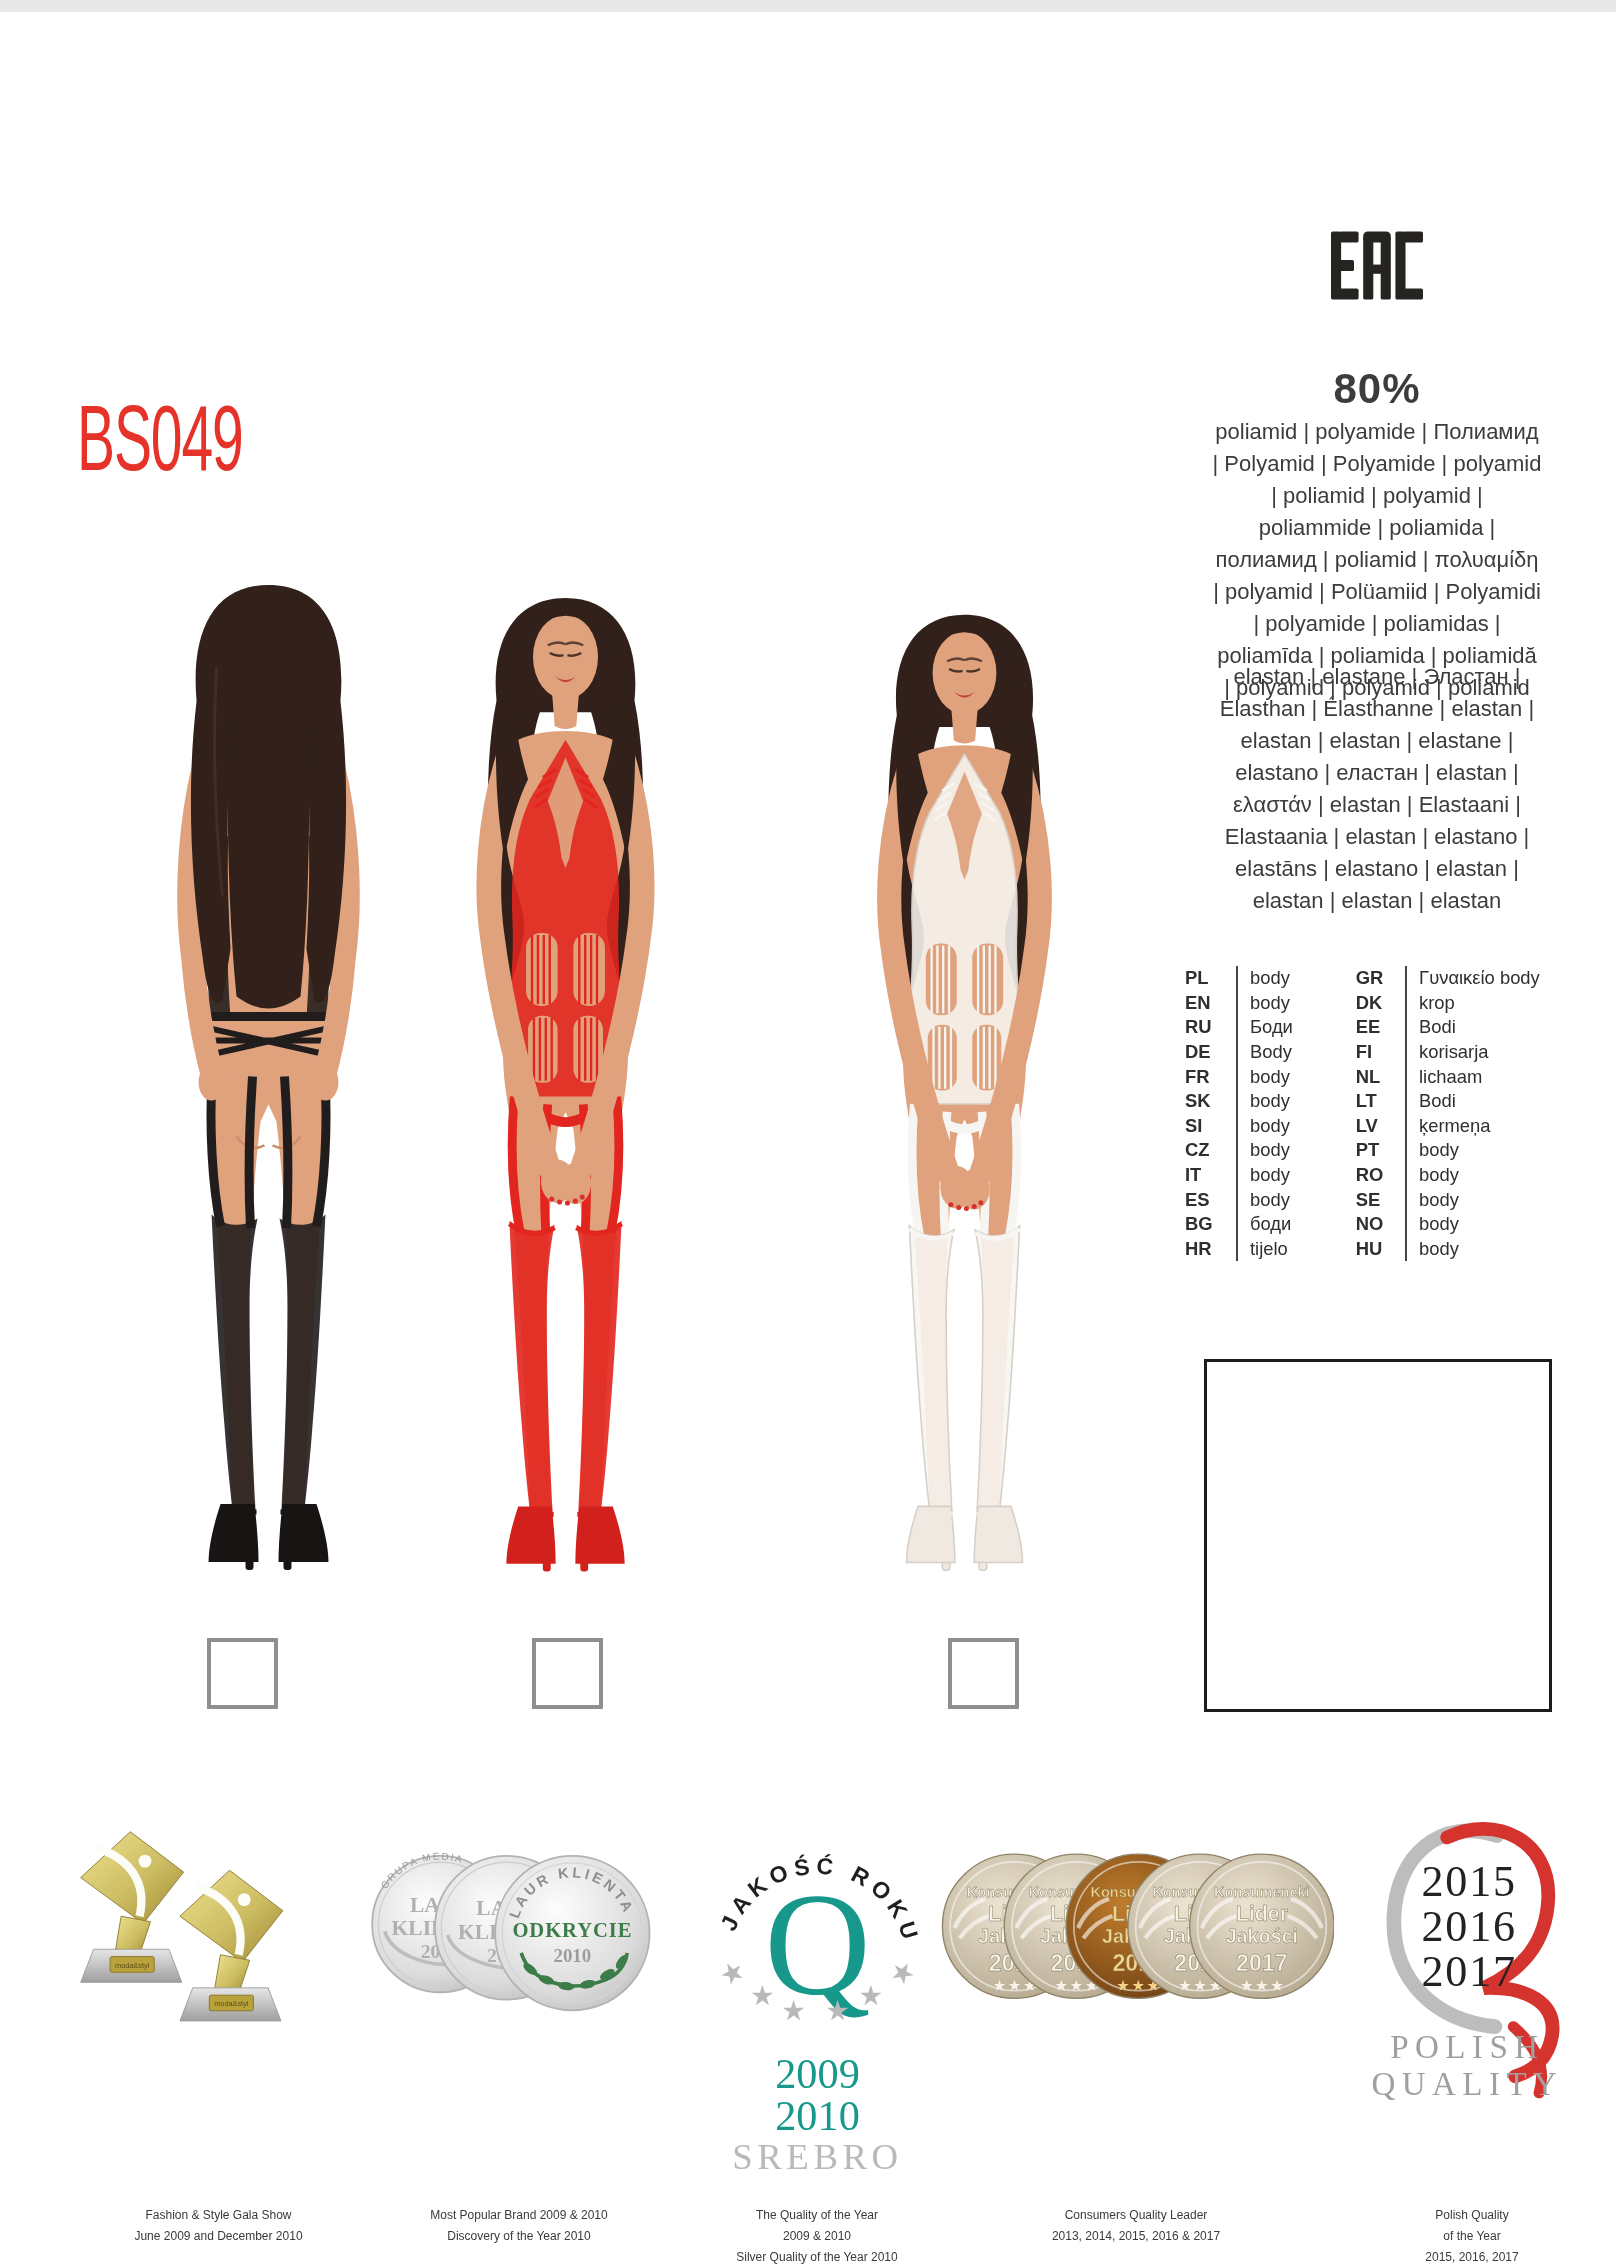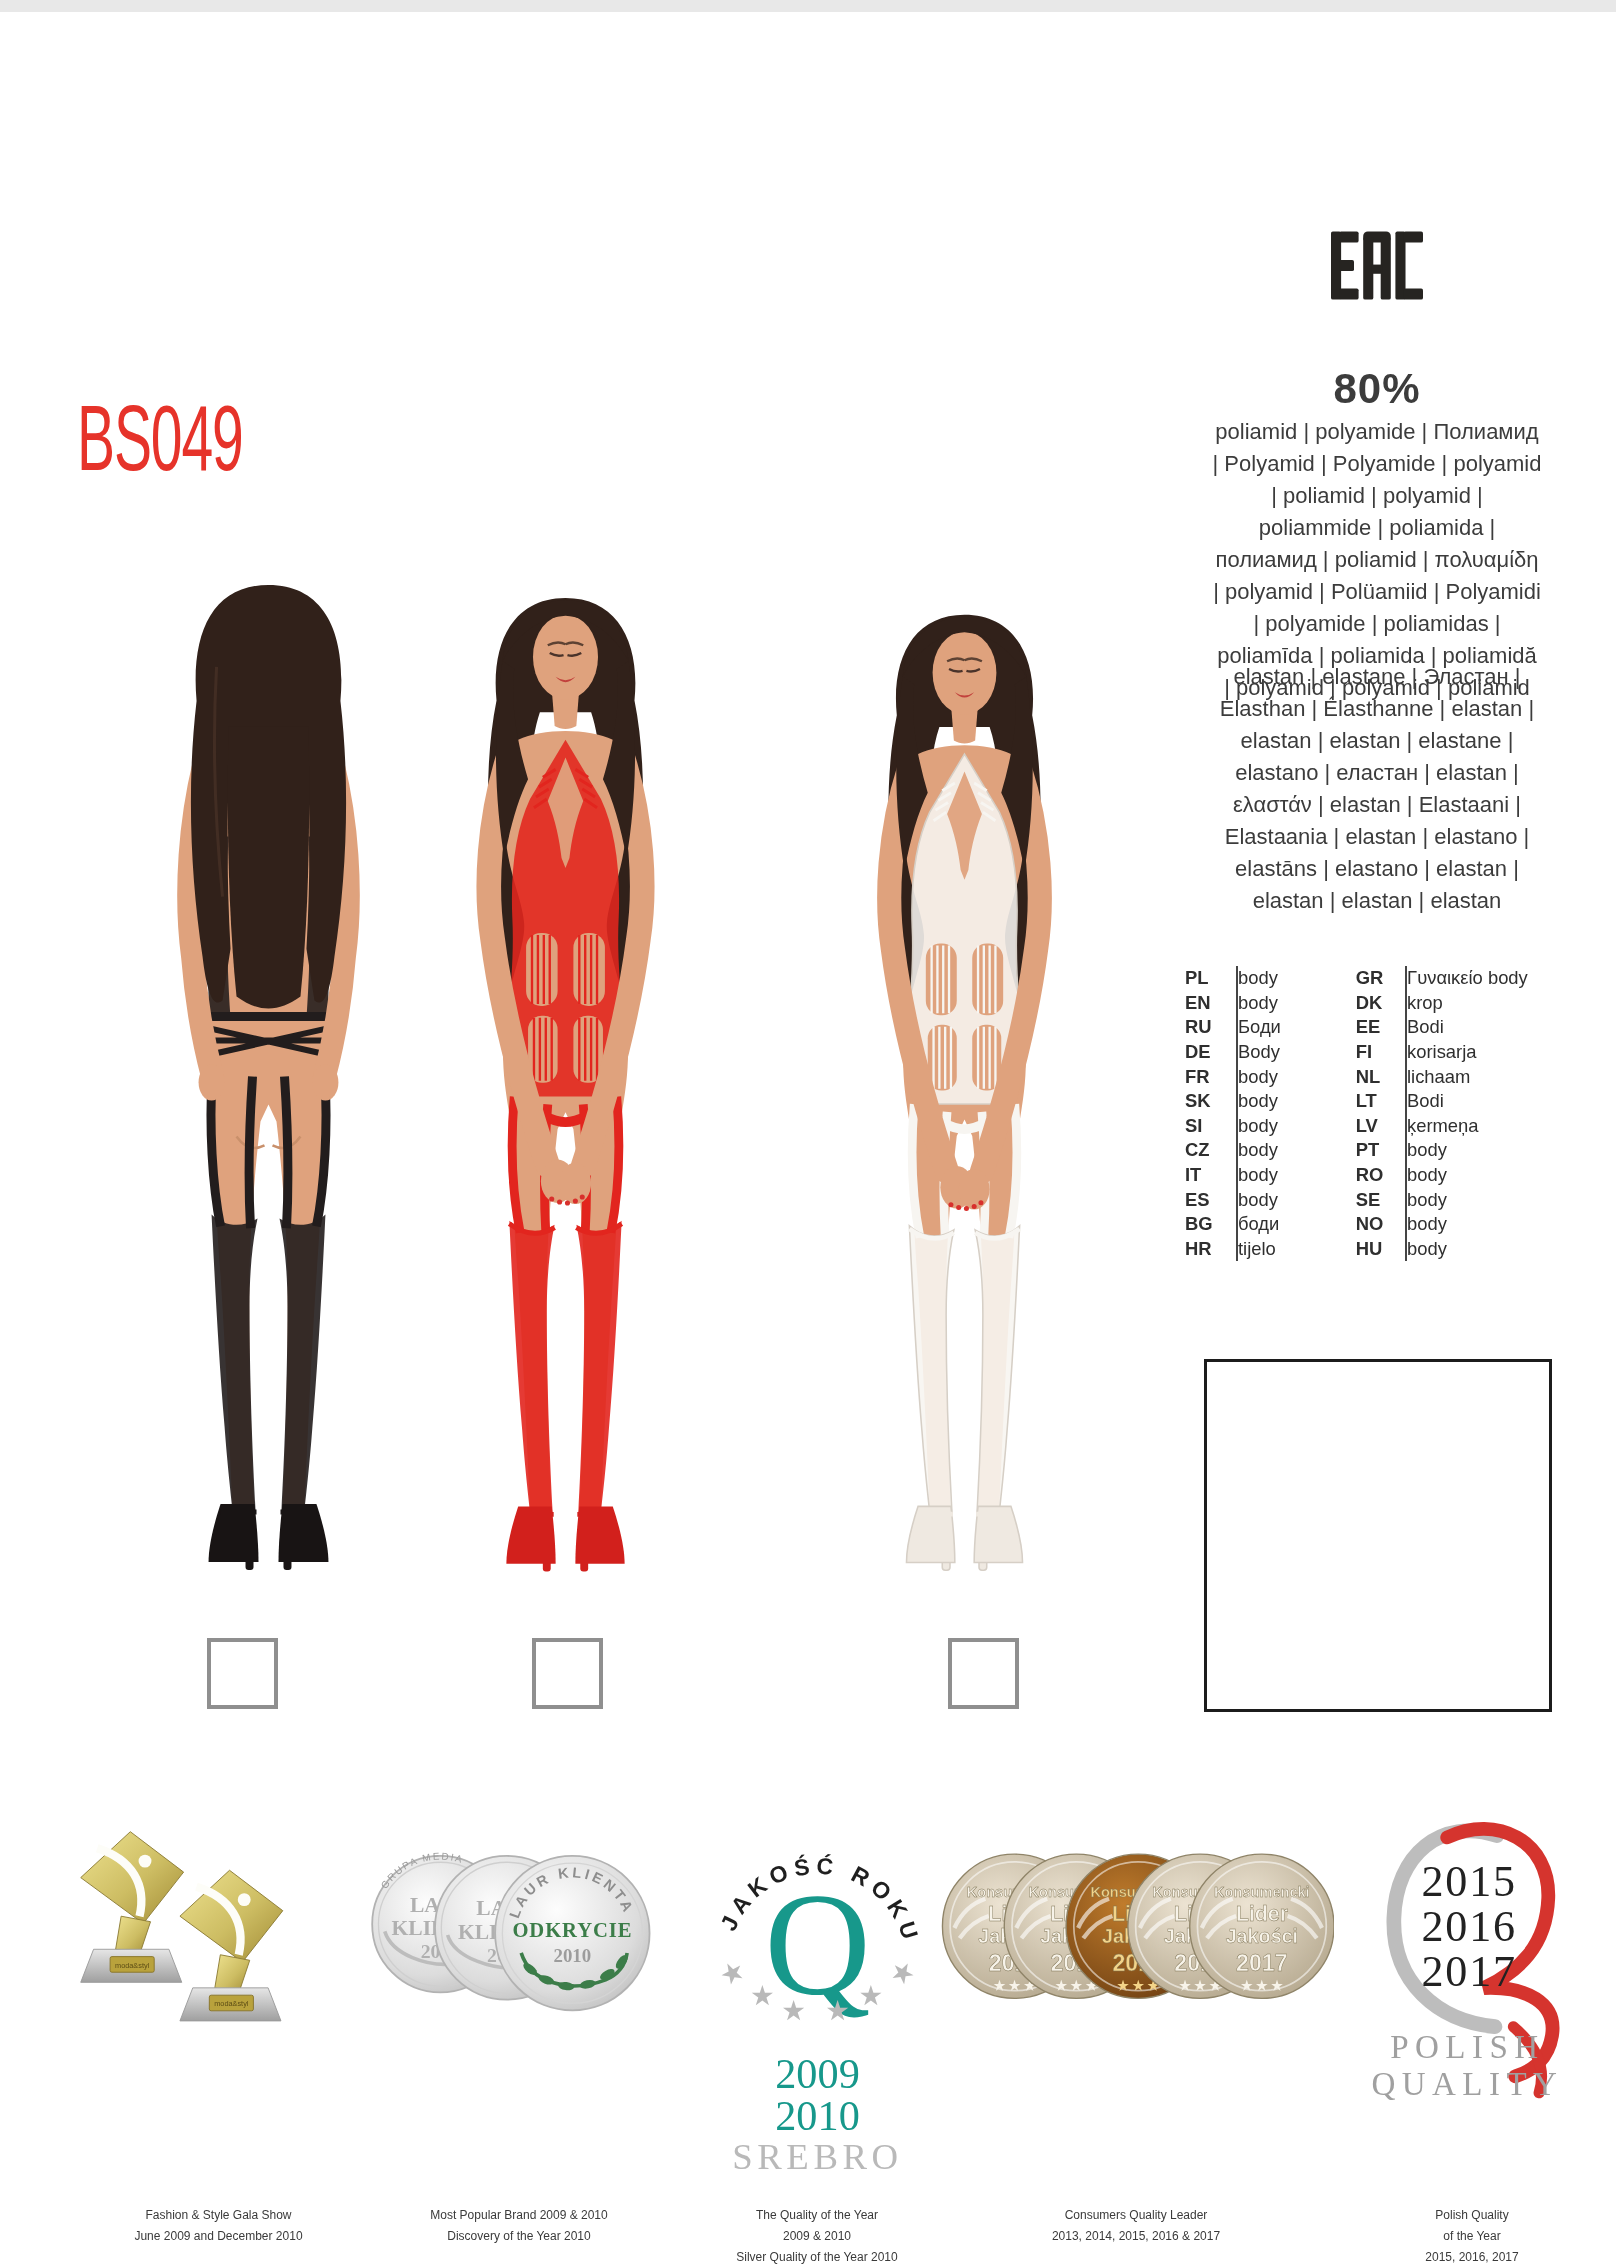--- a/index.html
+++ b/index.html
@@ -16,21 +16,21 @@
   .comp .pct{font-size:42px;font-weight:600;letter-spacing:0.9px;line-height:1.15;}
   .comp .names{font-size:22px;line-height:32px;white-space:pre-line;margin-top:2.8px;}
   #comp-80{top:353px;}
   #comp-20{top:646px;}
 
   
   #lang-table{left:1185px;top:954px;width:395px;display:grid;
     grid-template-columns:51px 116px 53px 1fr;color:#2f2f2f;font-size:18.4px;}
   #lang-table .cell{height:24.6px;display:flex;align-items:center;text-align:right;}
   #lang-table .code{font-weight:700;}
-  #lang-table .val{border-left:2.8px solid #454545;}
+  #lang-table .val{border-left:2.8px solid #454545;padding-left:12px;}
   #lang-table .code.r{padding-left:3.7px;}
 
   
   #notes-box{left:1204px;top:1347px;width:342px;height:347px;border:3.7px solid #1c1c1c;background:#fff;}
   .checkbox{top:1626px;width:63px;height:63px;border:4.6px solid #8f8f8f;background:#fff;}
   #checkbox-black{left:207px;} #checkbox-red{left:532px;} #checkbox-white{left:948px;}
 
   
   .model{pointer-events:none;}
   #model-black{left:108px;top:565px;width:321px;height:1029px;}

